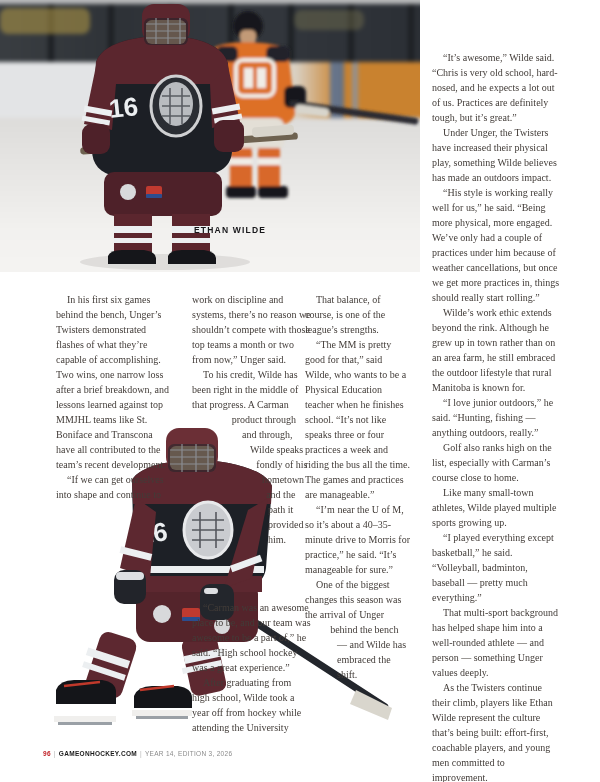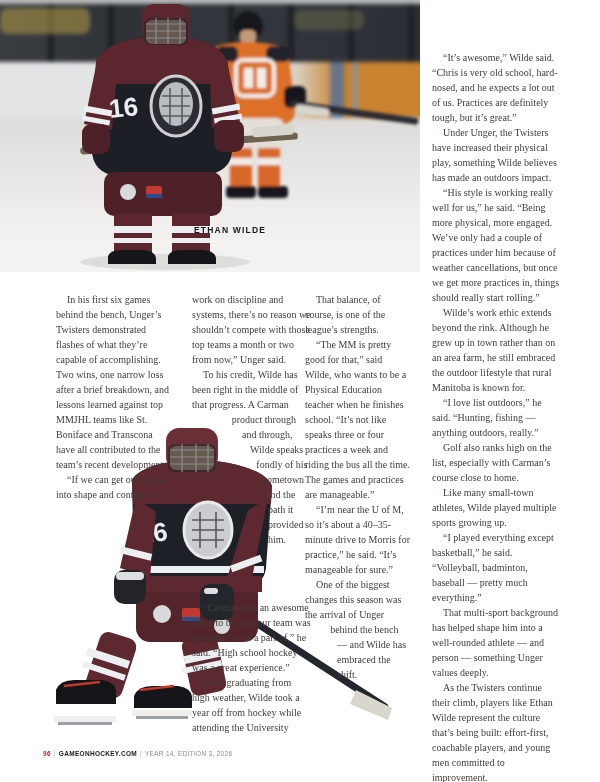--- a/index.html
+++ b/index.html
@@ -218,37 +218,37 @@
   <div class="col col1">
     <p>In his first six games behind the bench, Unger’s Twisters demonstrated flashes of what they’re capable of accomplishing. Two wins, one narrow loss after a brief breakdown, and lessons learned against top MMJHL teams like St. Boniface and Transcona have all contributed to the team’s recent development.</p>
     <p>“If we can get ourselves into shape and continue to</p>
   </div>
 
   <div class="col col2">
     <div class="cutout-spacer-col2"></div>
     <p class="cont">work on discipline and systems, there’s no reason we shouldn’t compete with those top teams a month or two from now,” Unger said.</p>
     <p>To his credit, Wilde has been right in the middle of that progress. A Carman product through and through, Wilde speaks fondly of his hometown and the path it provided him.</p>
     <p>“Carman was an awesome place to be, and our team was awesome to be a part of,” he said. “High school hockey was a great experience.”</p>
-    <p>After graduating from high weather, Wilde took a year off from hockey while attending the University</p>
+    <p>After graduating from high school, Wilde took a year off from hockey while attending the University</p>
   </div>
 
   <div class="col col3">
     <div class="cutout-spacer-col3"></div>
     <p>That balance, of course, is one of the league’s strengths.</p>
     <p>“The MM is pretty good for that,” said Wilde, who wants to be a Physical Education teacher when he finishes school. “It’s not like speaks three or four practices a week and riding the bus all the time. The games and practices are manageable.”</p>
     <p>“I’m near the U of M, so it’s about a 40–35-minute drive to Morris for practice,” he said. “It’s manageable for sure.”</p>
     <p>One of the biggest changes this season was the arrival of Unger behind the bench — and Wilde has embraced the shift.</p>
   </div>
 
   <div class="col col4">
     <p>“It’s awesome,” Wilde said. “Chris is very old school, hard-nosed, and he expects a lot out of us. Practices are definitely tough, but it’s great.”</p>
     <p>Under Unger, the Twisters have increased their physical play, something Wilde believes has made an outdoors impact.</p>
     <p>“His style is working really well for us,” he said. “Being more physical, more engaged. We’ve only had a couple of practices under him because of weather cancellations, but once we get more practices in, things should really start rolling.”</p>
     <p>Wilde’s work ethic extends beyond the rink. Although he grew up in town rather than on an area farm, he still embraced the outdoor lifestyle that rural Manitoba is known for.</p>
-    <p>“I love list outdoors,” he said. “Hunting, fishing — anything outdoors, really.”</p>
+    <p>“I love junior outdoors,” he said. “Hunting, fishing — anything outdoors, really.”</p>
     <p>Golf also ranks high on the list, especially with Carman’s course close to home.</p>
     <p>Like many small-town athletes, Wilde played multiple sports growing up.</p>
     <p>“I played everything except basketball,” he said. “Volleyball, badminton, baseball — pretty much everything.”</p>
     <p>That multi-sport background has helped shape him into a well-rounded athlete — and person — something Unger values deeply.</p>
     <p>As the Twisters continue their climb, players like Ethan Wilde represent the culture that’s being built: effort-first, coachable players, and young men committed to improvement.</p>
   </div>
 
   <div class="footer">
     <span class="pn">96</span>
     <span class="sep">|</span>

